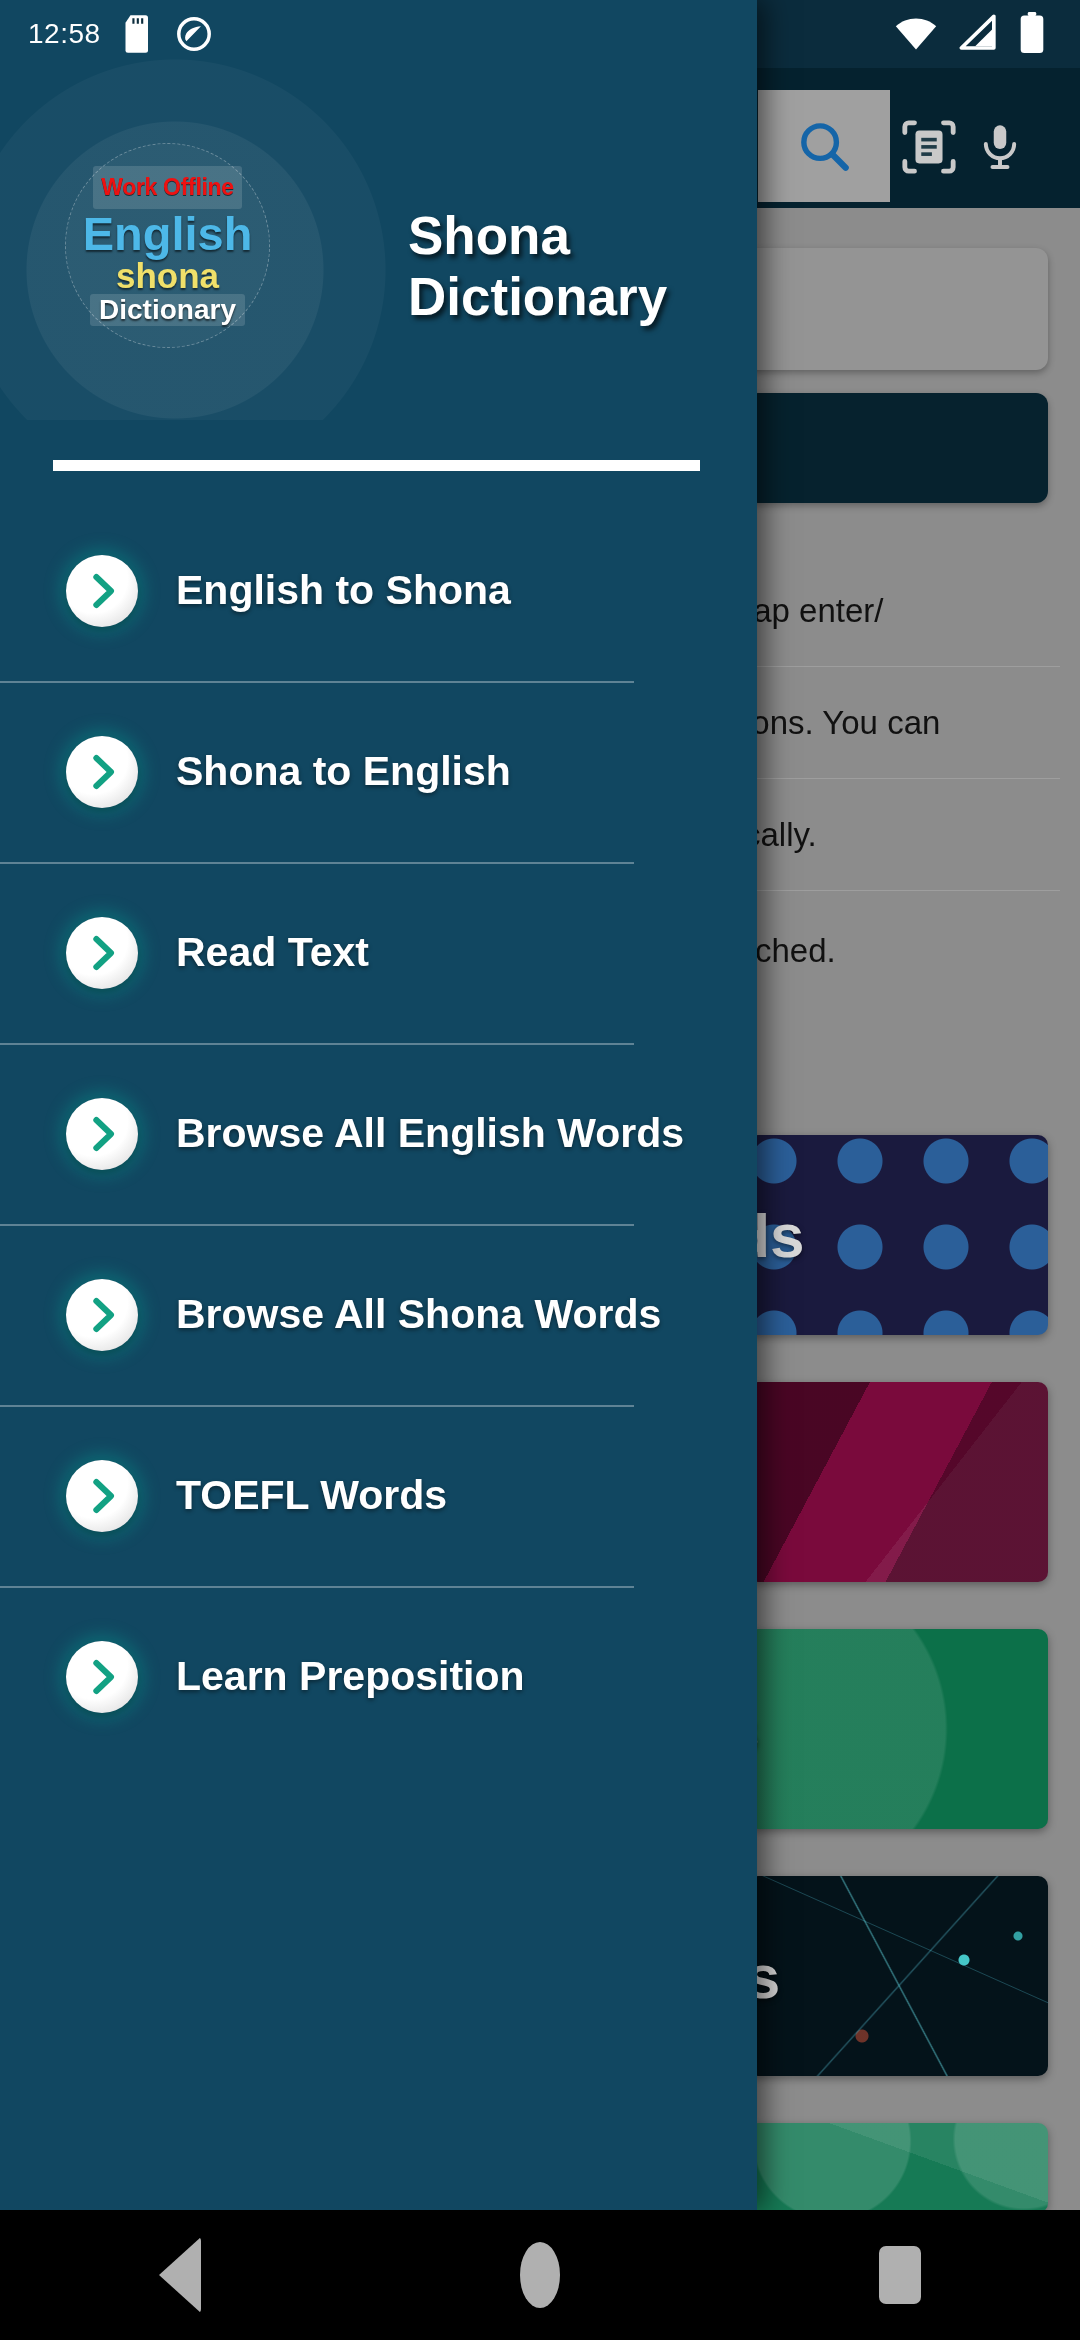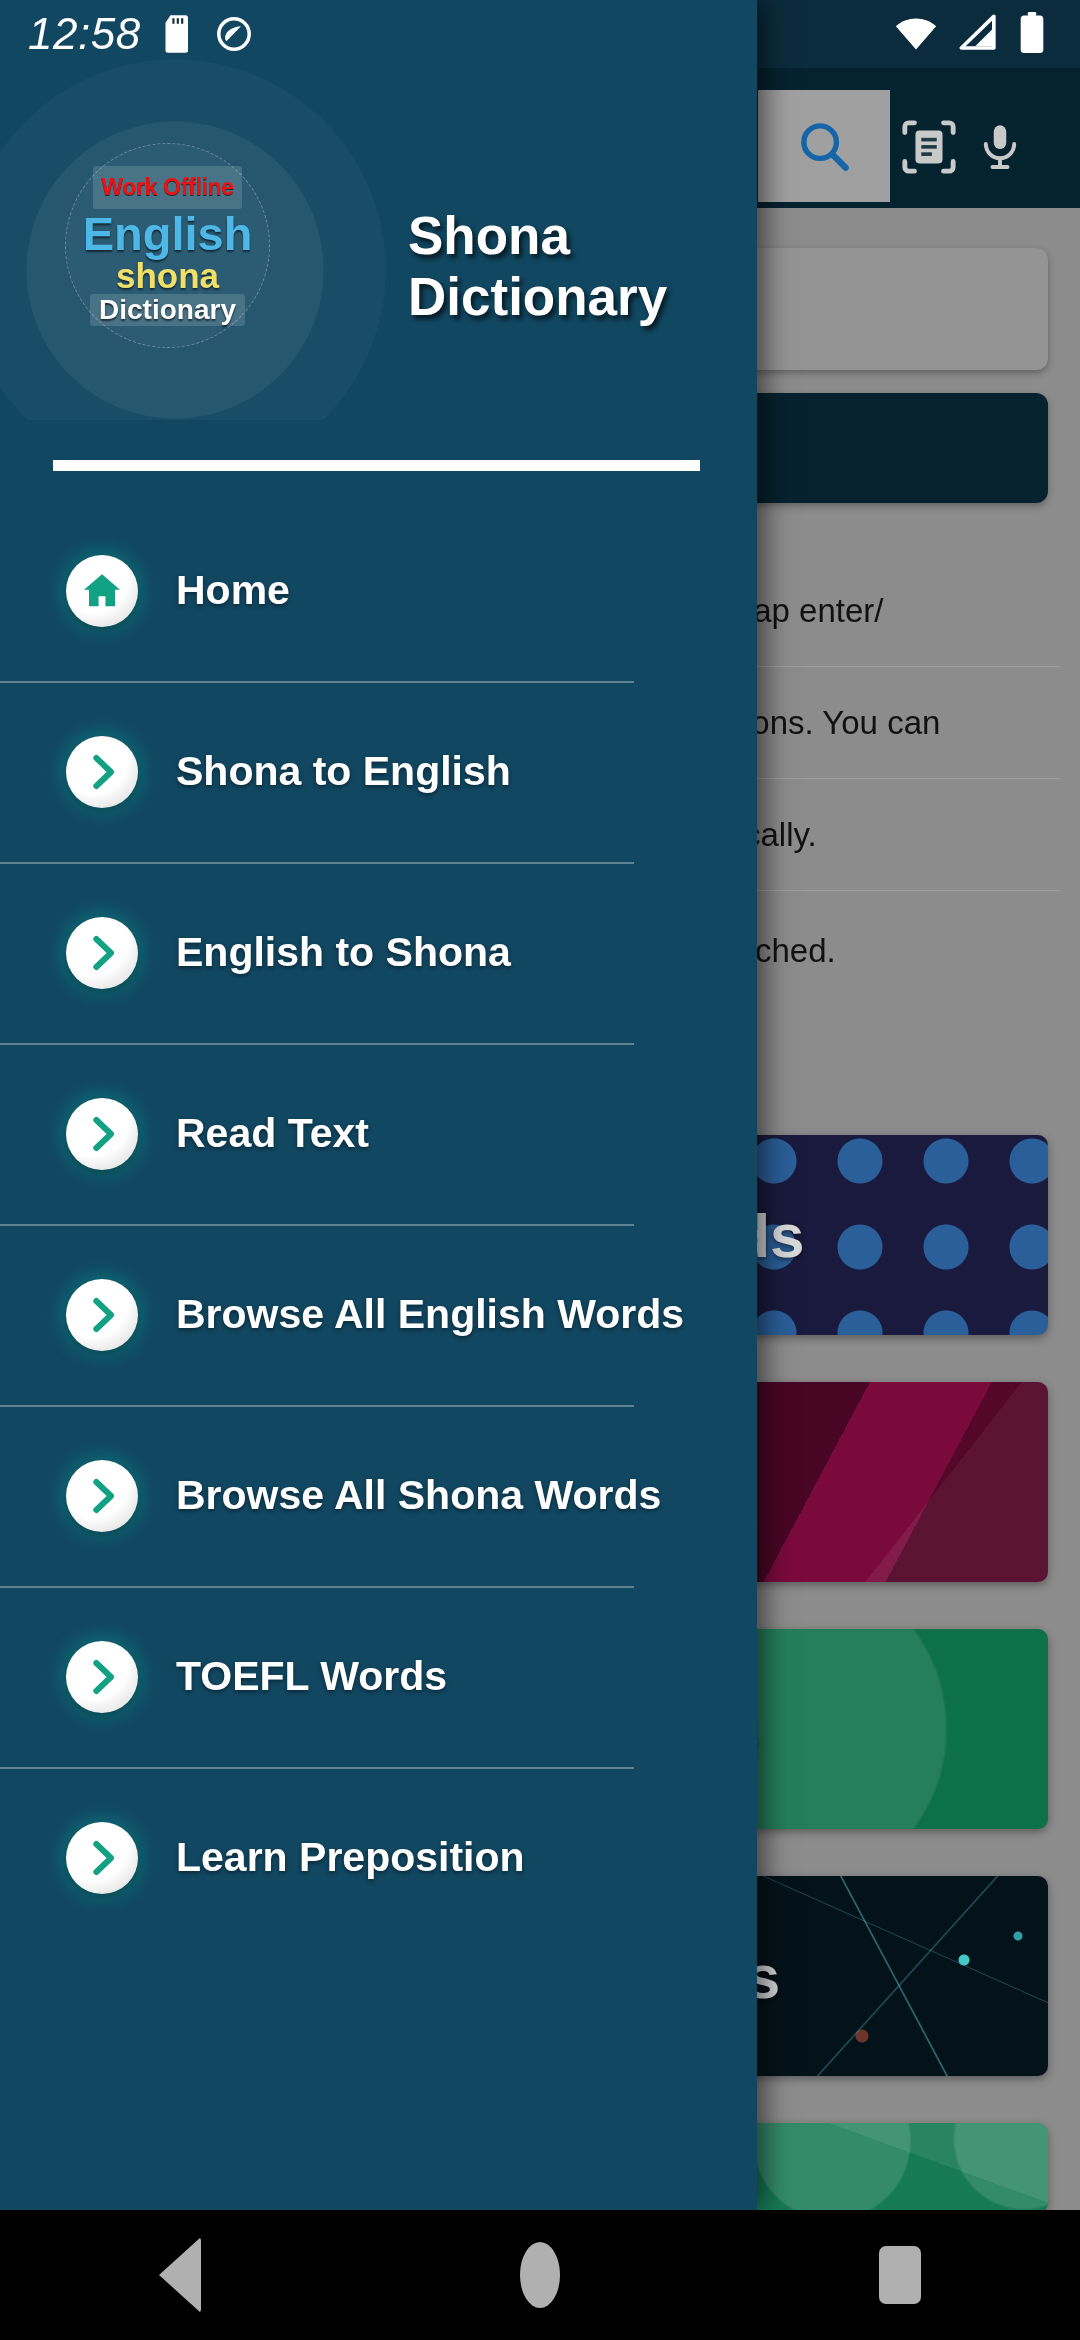--- a/index.html
+++ b/index.html
@@ -121,21 +121,21 @@
     position:absolute; top:0; left:0; width:1080px; height:68px;
     display:flex; align-items:center;
     z-index:30;
     pointer-events:none;
   }
   #statusbar .left {
     display:flex; align-items:center; gap:22px;
     padding-left:28px;
   }
   #statusbar .clock {
-    color:#fff; font-size:44px; letter-spacing:.5px;font-style:italic;
+    color:#fff; font-size:28px; letter-spacing:.5px;
   }
   #statusbar .right {
     position:absolute; right:34px; top:12px;
     display:flex; align-items:center; gap:20px;
   }
 
   
   #drawer {
     position:absolute; top:0; left:0;
     width:757px; height:2210px;
@@ -340,45 +340,37 @@
       <div class="header-title">
         <div>Shona</div>
         <div>Dictionary</div>
       </div>
 
       <div class="header-divider"></div>
     </div>
 
     <div class="menu">
 
-      <div class="menu-item">
-        <span class="menu-icon">
-          <svg width="46" height="46" viewBox="0 0 24 24">
-            <path d="M12 3.2 2.6 11.3h2.6V20h5v-5.3h3.6V20h5v-8.7h2.6z" fill="#12a183"></path>
-          </svg>
-        </span>
-        <span class="menu-label">Home</span>
+
+      <div class="menu-item">
+        <span class="menu-icon">
+          <svg width="40" height="40" viewBox="0 0 24 24">
+            <path d="M8.6 3.6 17.4 12l-8.8 8.4" fill="none" stroke="#12a183" stroke-width="3.6" stroke-linecap="round" stroke-linejoin="round"></path>
+          </svg>
+        </span>
+        <span class="menu-label">English to Shona</span>
       </div>
 
       <div class="menu-item">
         <span class="menu-icon">
           <svg width="40" height="40" viewBox="0 0 24 24">
             <path d="M8.6 3.6 17.4 12l-8.8 8.4" fill="none" stroke="#12a183" stroke-width="3.6" stroke-linecap="round" stroke-linejoin="round"></path>
           </svg>
         </span>
         <span class="menu-label">Shona to English</span>
-      </div>
-
-      <div class="menu-item">
-        <span class="menu-icon">
-          <svg width="40" height="40" viewBox="0 0 24 24">
-            <path d="M8.6 3.6 17.4 12l-8.8 8.4" fill="none" stroke="#12a183" stroke-width="3.6" stroke-linecap="round" stroke-linejoin="round"></path>
-          </svg>
-        </span>
-        <span class="menu-label">English to Shona</span>
       </div>
 
       <div class="menu-item">
         <span class="menu-icon">
           <svg width="40" height="40" viewBox="0 0 24 24">
             <path d="M8.6 3.6 17.4 12l-8.8 8.4" fill="none" stroke="#12a183" stroke-width="3.6" stroke-linecap="round" stroke-linejoin="round"></path>
           </svg>
         </span>
         <span class="menu-label">Read Text</span>
       </div>

